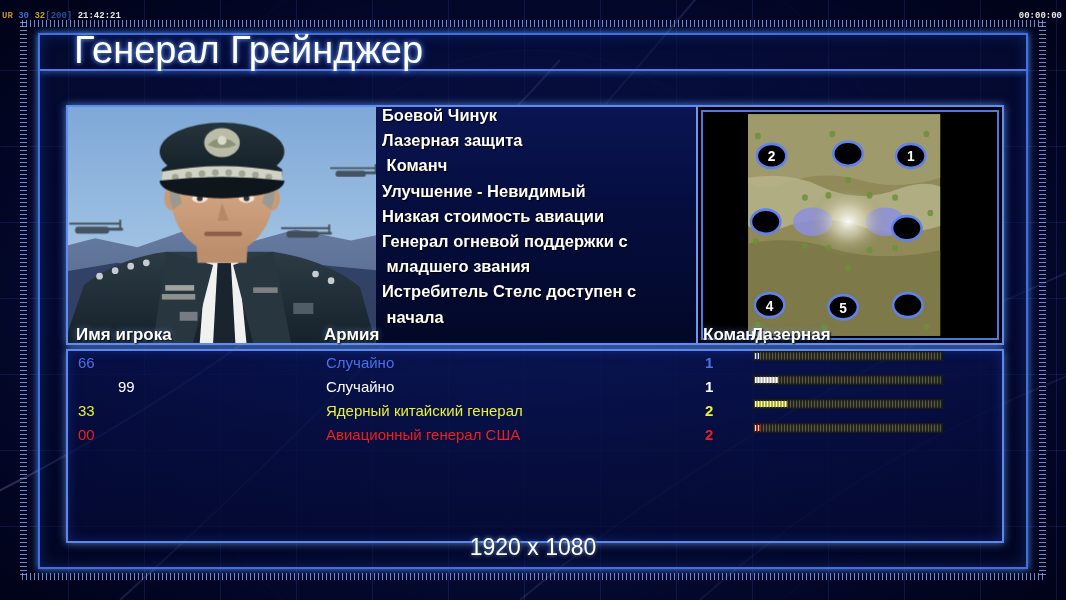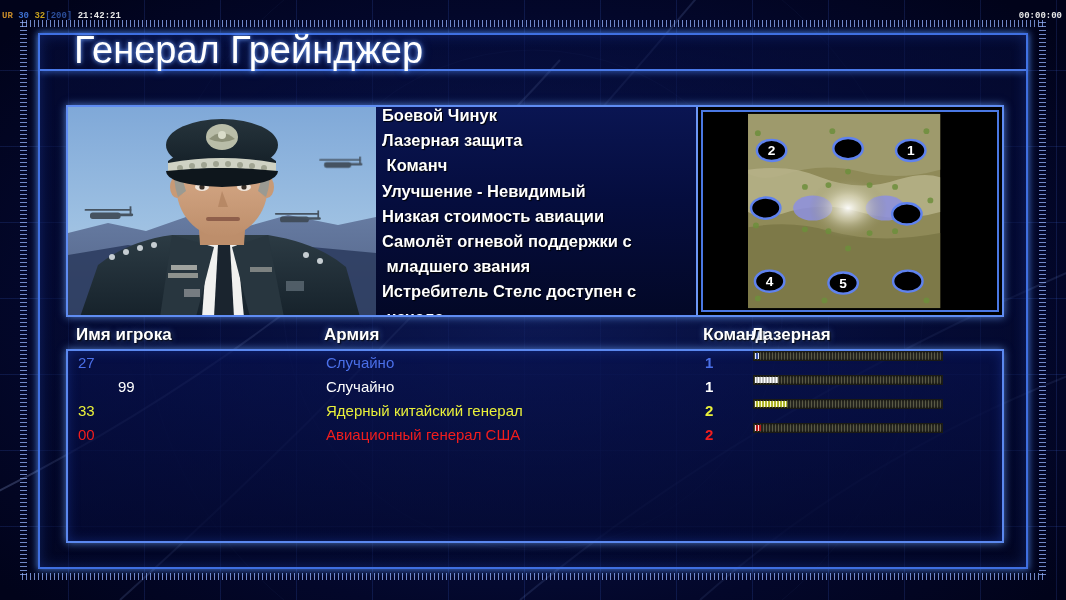--- a/index.html
+++ b/index.html
@@ -87,21 +87,21 @@
   }
   #page-title {
     position:absolute; left:34px; top:-6px;
     font-size:38px; color:#fff; font-weight:400;
     text-shadow:0 0 4px rgba(120,170,255,.9), 0 0 10px rgba(60,110,240,.6);
     white-space:nowrap;
   }
 
   
   #info-row {
-    position:absolute; left:26px; top:70px; width:938px; height:212px;
+    position:absolute; left:26px; top:70px; width:938px; height:240px;
     border:2px solid #5f8cf2;
     box-shadow:0 0 8px rgba(110,165,255,.75), inset 0 0 6px rgba(110,165,255,.35);
     background:#030a33;
     display:flex;
   }
   #portrait {
     position:relative; width:308px; height:100%;
     overflow:hidden; flex:0 0 308px;
     background:#0a1a38;
   }
@@ -355,21 +355,21 @@
       </svg>
     </div>
 
     <div id="desc-box">
       <div id="desc-inner">
           <div class="ln">Боевой Чинук</div>
           <div class="ln">Лазерная защита</div>
           <div class="ln"> Команч</div>
           <div class="ln">Улучшение - Невидимый</div>
           <div class="ln">Низкая стоимость авиации</div>
-          <div class="ln">Самолёт огневой поддержки с</div>
+          <div class="ln">Генерал огневой поддержки с</div>
           <div class="ln"> младшего звания</div>
           <div class="ln">Истребитель Стелс доступен с</div>
           <div class="ln"> начала</div>
         </div>
     </div>
 
     <div id="map-box">
       <div id="map-inner">
         <svg viewBox="0 0 300 206" preserveAspectRatio="none">
           <defs>
@@ -447,21 +447,21 @@
 
   <div id="table-head">
     <span class="col-name">Имя игрока</span>
     <span class="col-army">Армия</span>
     <span class="col-team">Команд</span>
     <span class="col-prog">Лазерная</span>
   </div>
 
   <div id="players-panel">
       <div class="player-row">
-        <span class="cell cell-name" style="color: rgb(74, 111, 232);">27</span>
+        <span class="cell cell-name" style="color: rgb(74, 111, 232);">66</span>
         <span class="cell cell-army" style="color: rgb(74, 111, 232);">Случайно</span>
         <span class="cell cell-team" style="color: rgb(74, 111, 232); font-weight: bold;">1</span>
         <span class="cell cell-bar">
           <span class="bar-track">
             <span class="bar-fill" style="width: 2%; background-color: rgb(74, 111, 232);"></span>
           </span>
         </span>
       </div>
       <div class="player-row">
         <span class="cell cell-name" style="color: rgb(255, 255, 255); margin-left: 40px;">99</span>
@@ -488,13 +488,14 @@
         <span class="cell cell-army" style="color: rgb(242, 29, 29);">Авиационный генерал США</span>
         <span class="cell cell-team" style="color: rgb(242, 29, 29); font-weight: bold;">2</span>
         <span class="cell cell-bar">
           <span class="bar-track">
             <span class="bar-fill" style="width: 3%; background-color: rgb(242, 29, 29);"></span>
           </span>
         </span>
       </div>
     </div>
 
+  <div id="resolution-label">1920 x 1080</div>
 </div>
 
 </body></html>

